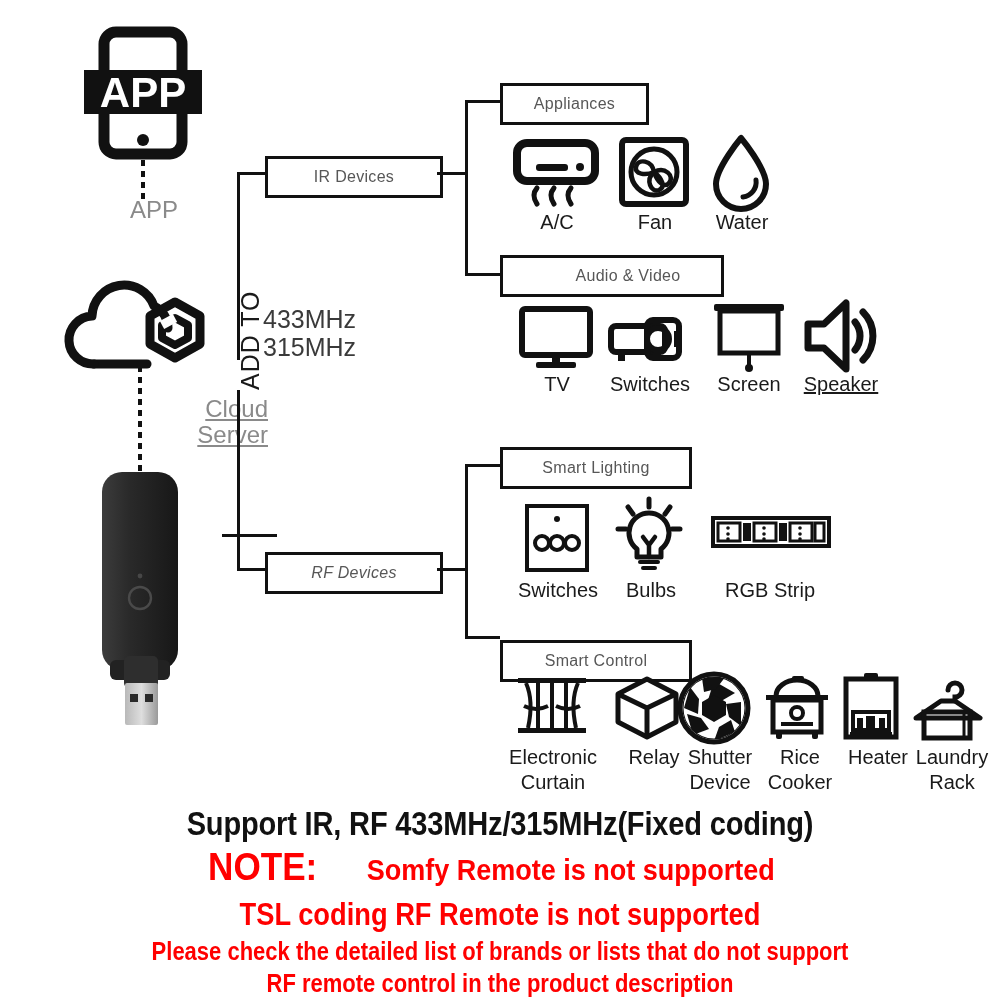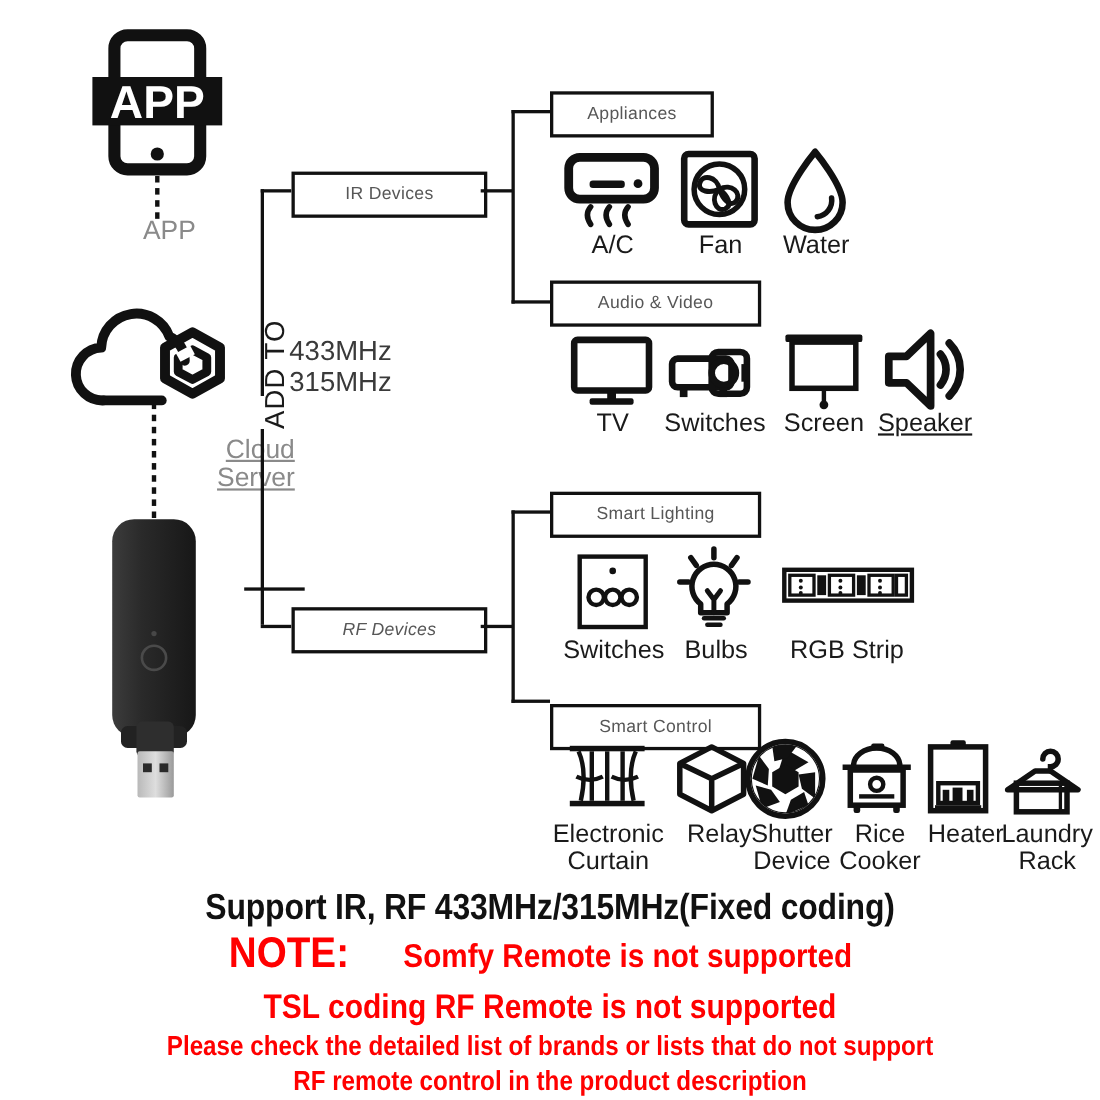--- a/index.html
+++ b/index.html
@@ -17,21 +17,21 @@
   }
 
   
   .ln{position:absolute;background:#111;}
   .lnh{height:3px;}
   .lnv{width:3px;}
 
   
   .ilabel{
     position:absolute;text-align:center;color:#1a1a1a;
-    font-size:23px;line-height:25px;font-family:"Liberation Sans",sans-serif;
+    font-size:20px;line-height:25px;font-family:"Liberation Sans",sans-serif;
     white-space:pre-line;
   }
   .slabel{
     position:absolute;text-align:center;color:#8a8a8a;
     font-size:24px;line-height:26px;font-family:"Liberation Sans",sans-serif;
     white-space:pre-line;
   }
 
   .freq{
     position:absolute;color:#3a3a3a;font-size:25px;line-height:28px;
@@ -175,21 +175,21 @@
   <div class="ilabel" style="left:605px;top:210px;width:100px;">Fan</div>
 
   <div class="abs" style="left:710px;top:134px;">
     <svg width="62" height="78" viewBox="0 0 62 78">
       <path d="M31 4 C31 4 6 34 6 50 a25 25 0 0 0 50 0 C56 34 31 4 31 4 Z" fill="none" stroke="#111" stroke-width="6" stroke-linejoin="round"></path>
       <path d="M46 46 a15 15 0 0 1 -13 17" fill="none" stroke="#111" stroke-width="5" stroke-linecap="round"></path>
     </svg>
   </div>
   <div class="ilabel" style="left:692px;top:210px;width:100px;">Water</div>
 
-  <div class="nodebox" style="left:500px;top:255px;width:186px;height:36px;">
+  <div class="nodebox" style="left:500px;top:255px;width:186px;height:36px;padding-left:32px;">
     <span>Audio &amp; Video</span>
   </div>
 
   <div class="abs" style="left:518px;top:305px;">
     <svg width="76" height="66" viewBox="0 0 76 66">
       <rect x="4" y="4" width="68" height="46" rx="3" ry="3" fill="none" stroke="#111" stroke-width="6"></rect>
       <rect x="34" y="50" width="8" height="8" fill="#111"></rect>
       <rect x="18" y="57" width="40" height="6" rx="2" fill="#111"></rect>
     </svg>
   </div>

